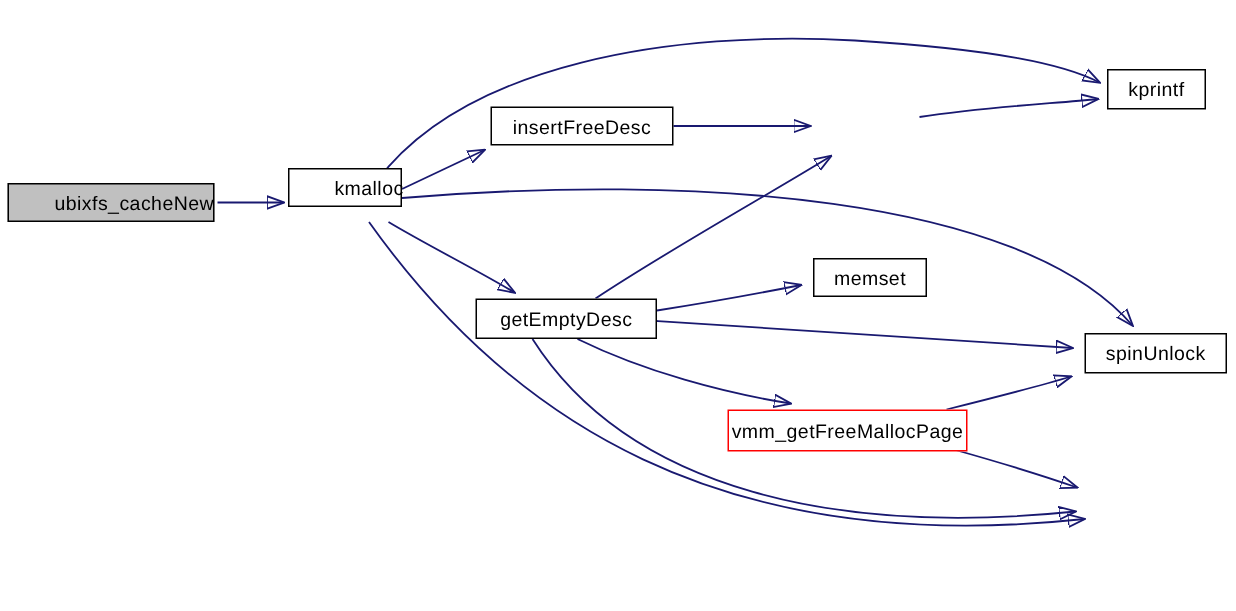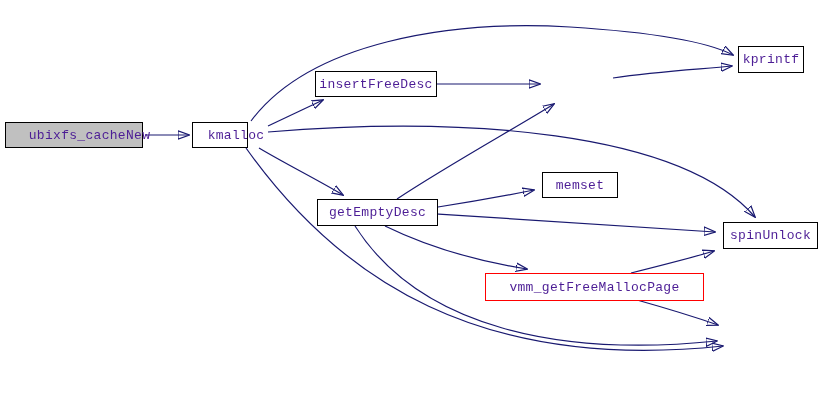--- a/index.html
+++ b/index.html
@@ -11,26 +11,25 @@
     overflow:hidden;
   }
   .edge-layer{position:absolute;left:0;top:0;width:824px;height:407px;}
   .edge-layer path{fill:none;stroke:#191970;stroke-width:1.2;}
   .node{
     position:absolute;
     box-sizing:border-box;
     display:flex;align-items:center;justify-content:center;
     border:1px solid #000000;
     background:#ffffff;
-    color:#4c1d95;
+    color:#000000;
     font-size:13px;
     letter-spacing:0.3px;
     white-space:nowrap;
     cursor:pointer;
-    font-family:Liberation Mono, monospace;
   }
   .node.focus{background:#c0c0c0;cursor:default;padding-left:31px;}
   .node.highlight{border-color:#ff0000;}
 </style>
 </head>
 <body>
 
 <div class="canvas">
 
   <svg class="edge-layer" width="824" height="407" viewBox="0 0 824 407" xmlns="http://www.w3.org/2000/svg">
@@ -51,29 +50,29 @@
     <path d="M438,207 C470,202 504,196 534,190" marker-end="url(#arrow)"></path>
     <path d="M438,214 C540,220 642,227 715,232" marker-end="url(#arrow)"></path>
     <path d="M385,226 C430,248 483,262 527,269" marker-end="url(#arrow)"></path>
     <path d="M355,226 C420,328 560,357 717,341" marker-end="url(#arrow)"></path>
     <path d="M631,273 C663,265 691,258 714,251" marker-end="url(#arrow)"></path>
     <path d="M637,300 C669,309 695,317 718,325" marker-end="url(#arrow)"></path>
   </svg>
 
   <div class="node focus" style="left:5px;top:122px;width:138px;height:26px;">ubixfs_cacheNew</div>
 
-  <div class="node" style="left:192px;top:122px;width:56px;height:26px;padding-left:32px;">kmalloc</div>
+  <div class="node" style="left:192px;top:112px;width:76px;height:26px;padding-left:32px;">kmalloc</div>
 
-  <div class="node" style="left:315px;top:71px;width:122px;height:26px;">insertFreeDesc</div>
+  <div class="node" style="left:327px;top:71px;width:122px;height:26px;">insertFreeDesc</div>
 
 
   <div class="node" style="left:738px;top:46px;width:66px;height:27px;">kprintf</div>
 
   <div class="node" style="left:317px;top:199px;width:121px;height:27px;text-align:right;">getEmptyDesc</div>
 
   <div class="node" style="left:542px;top:172px;width:76px;height:26px;">memset</div>
 
   <div class="node" style="left:723px;top:222px;width:95px;height:27px;">spinUnlock</div>
 
-  <div class="node highlight" style="left:485px;top:273px;width:219px;height:28px;">vmm_getFreeMallocPage</div>
+  <div class="node highlight" style="left:485px;top:273px;width:160px;height:28px;">vmm_getFreeMallocPage</div>
 
 
 </div>
 
 </body></html>

